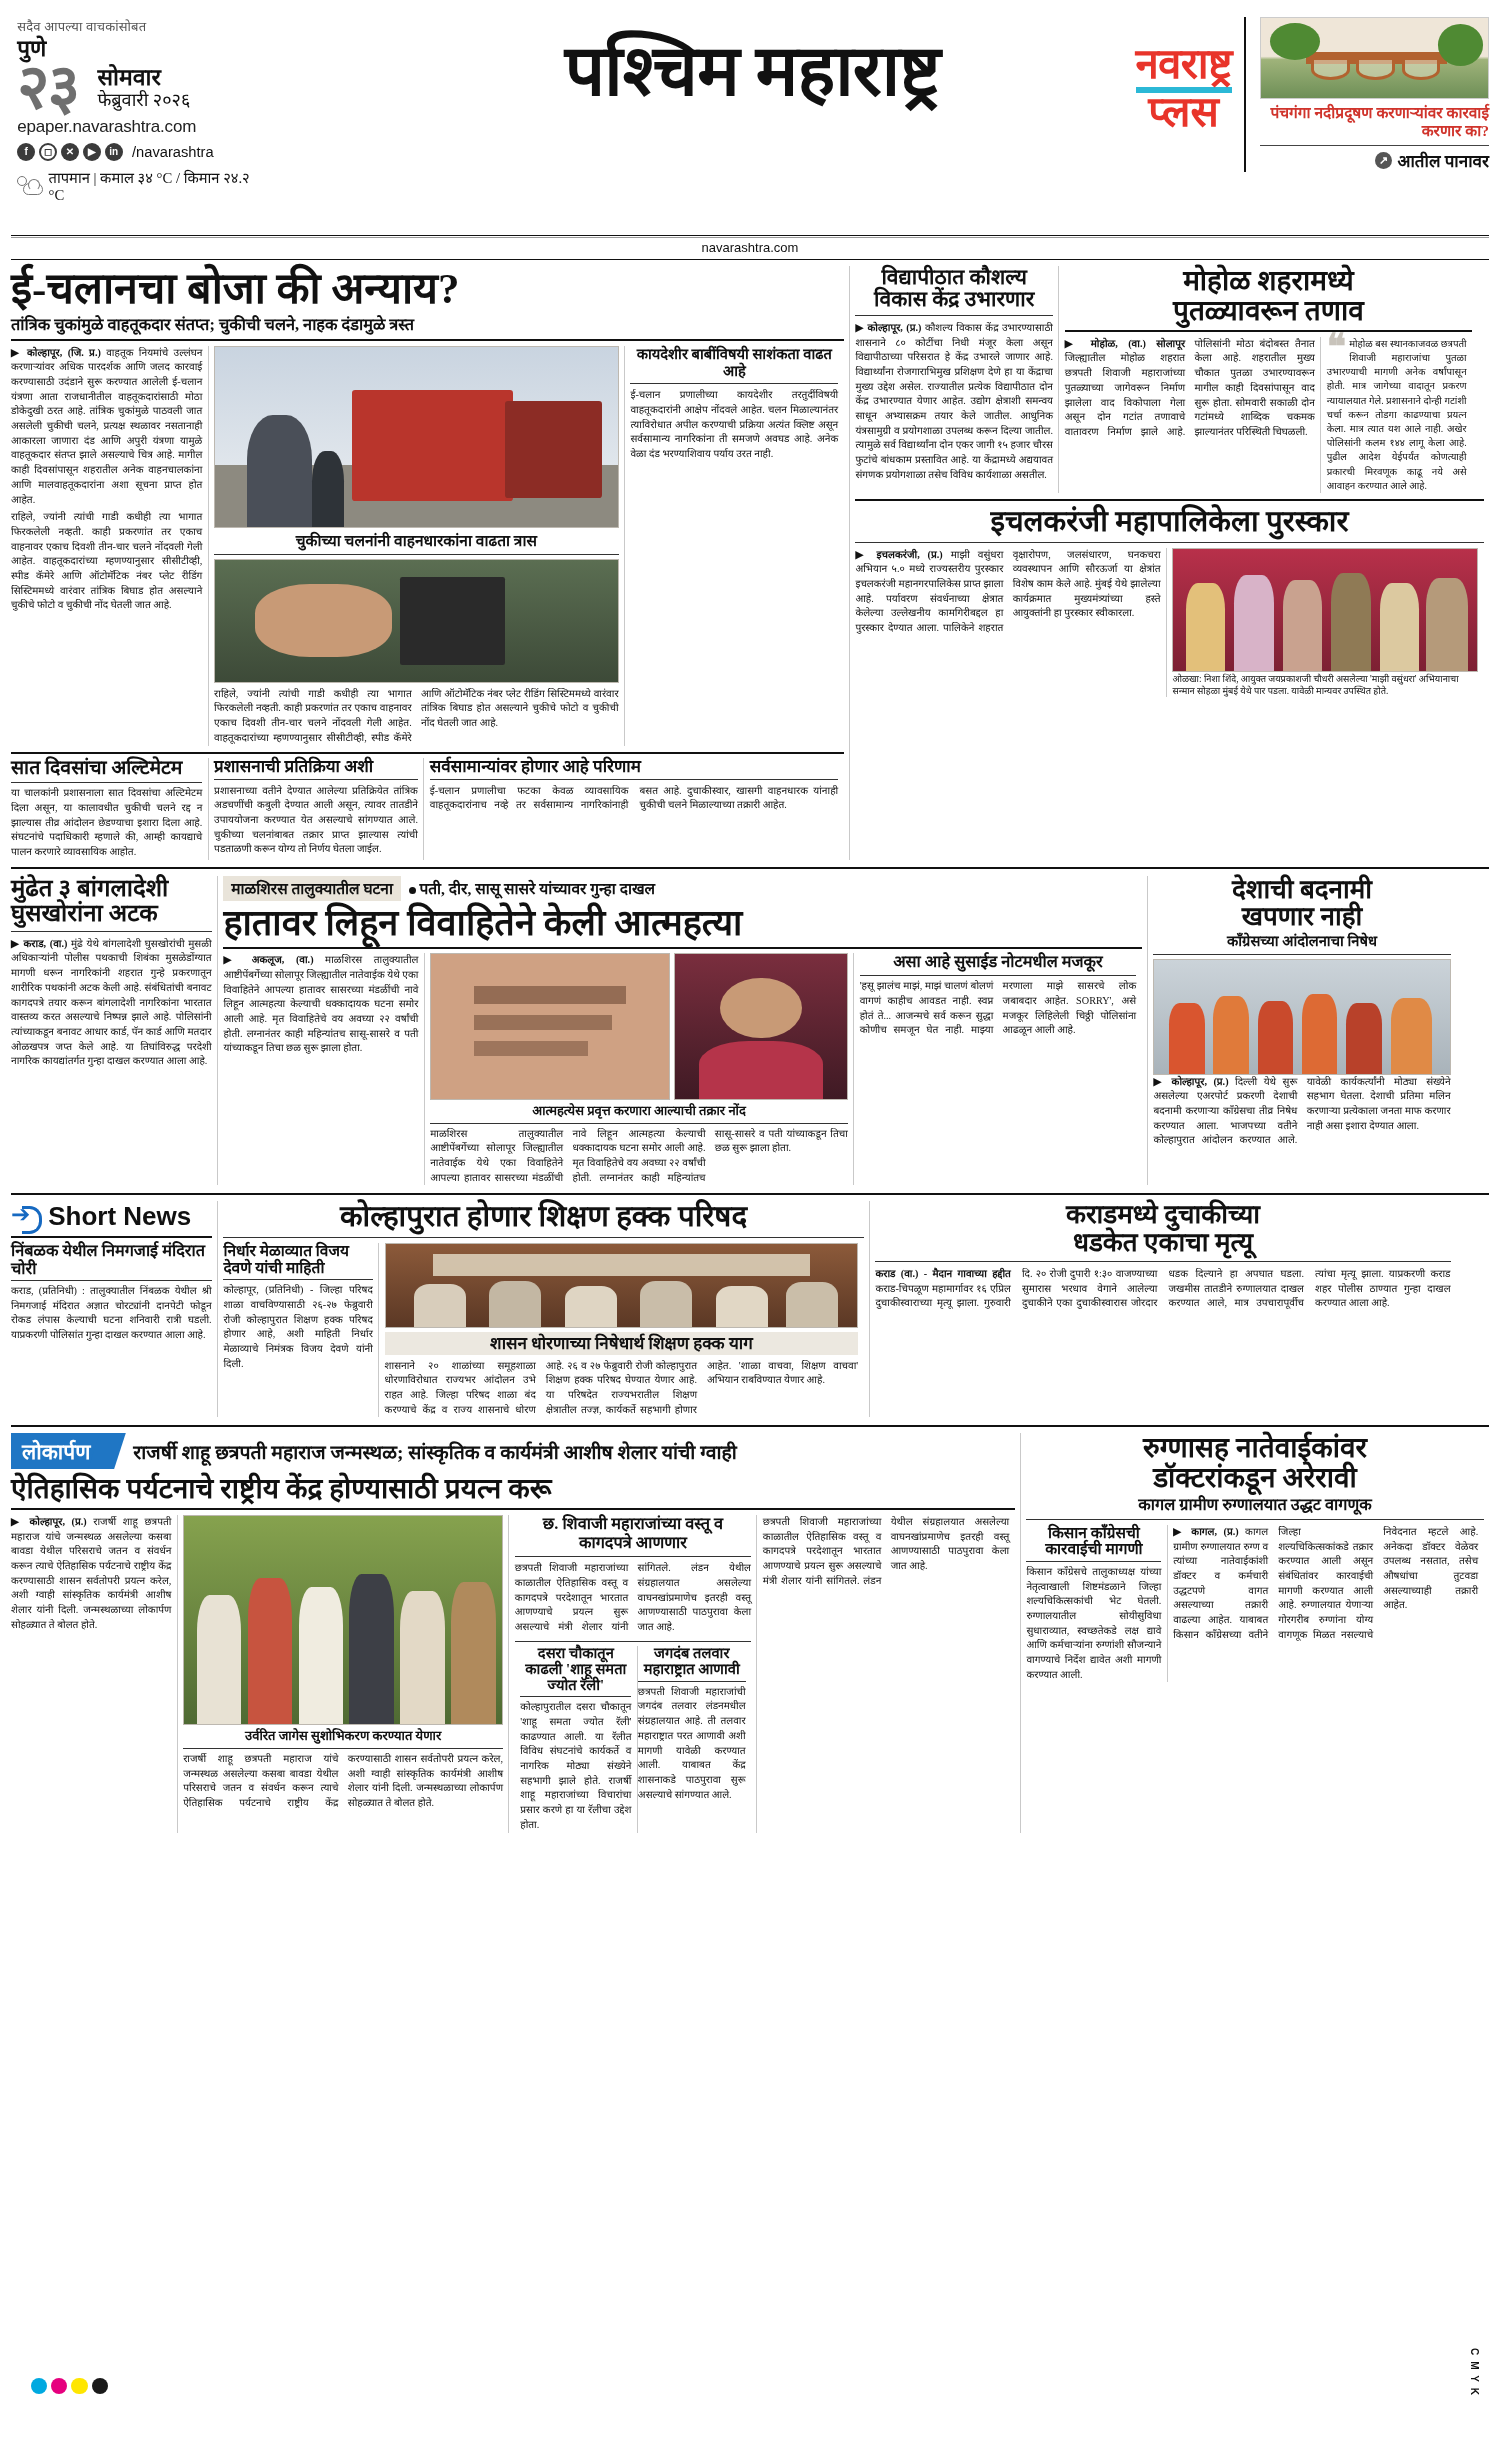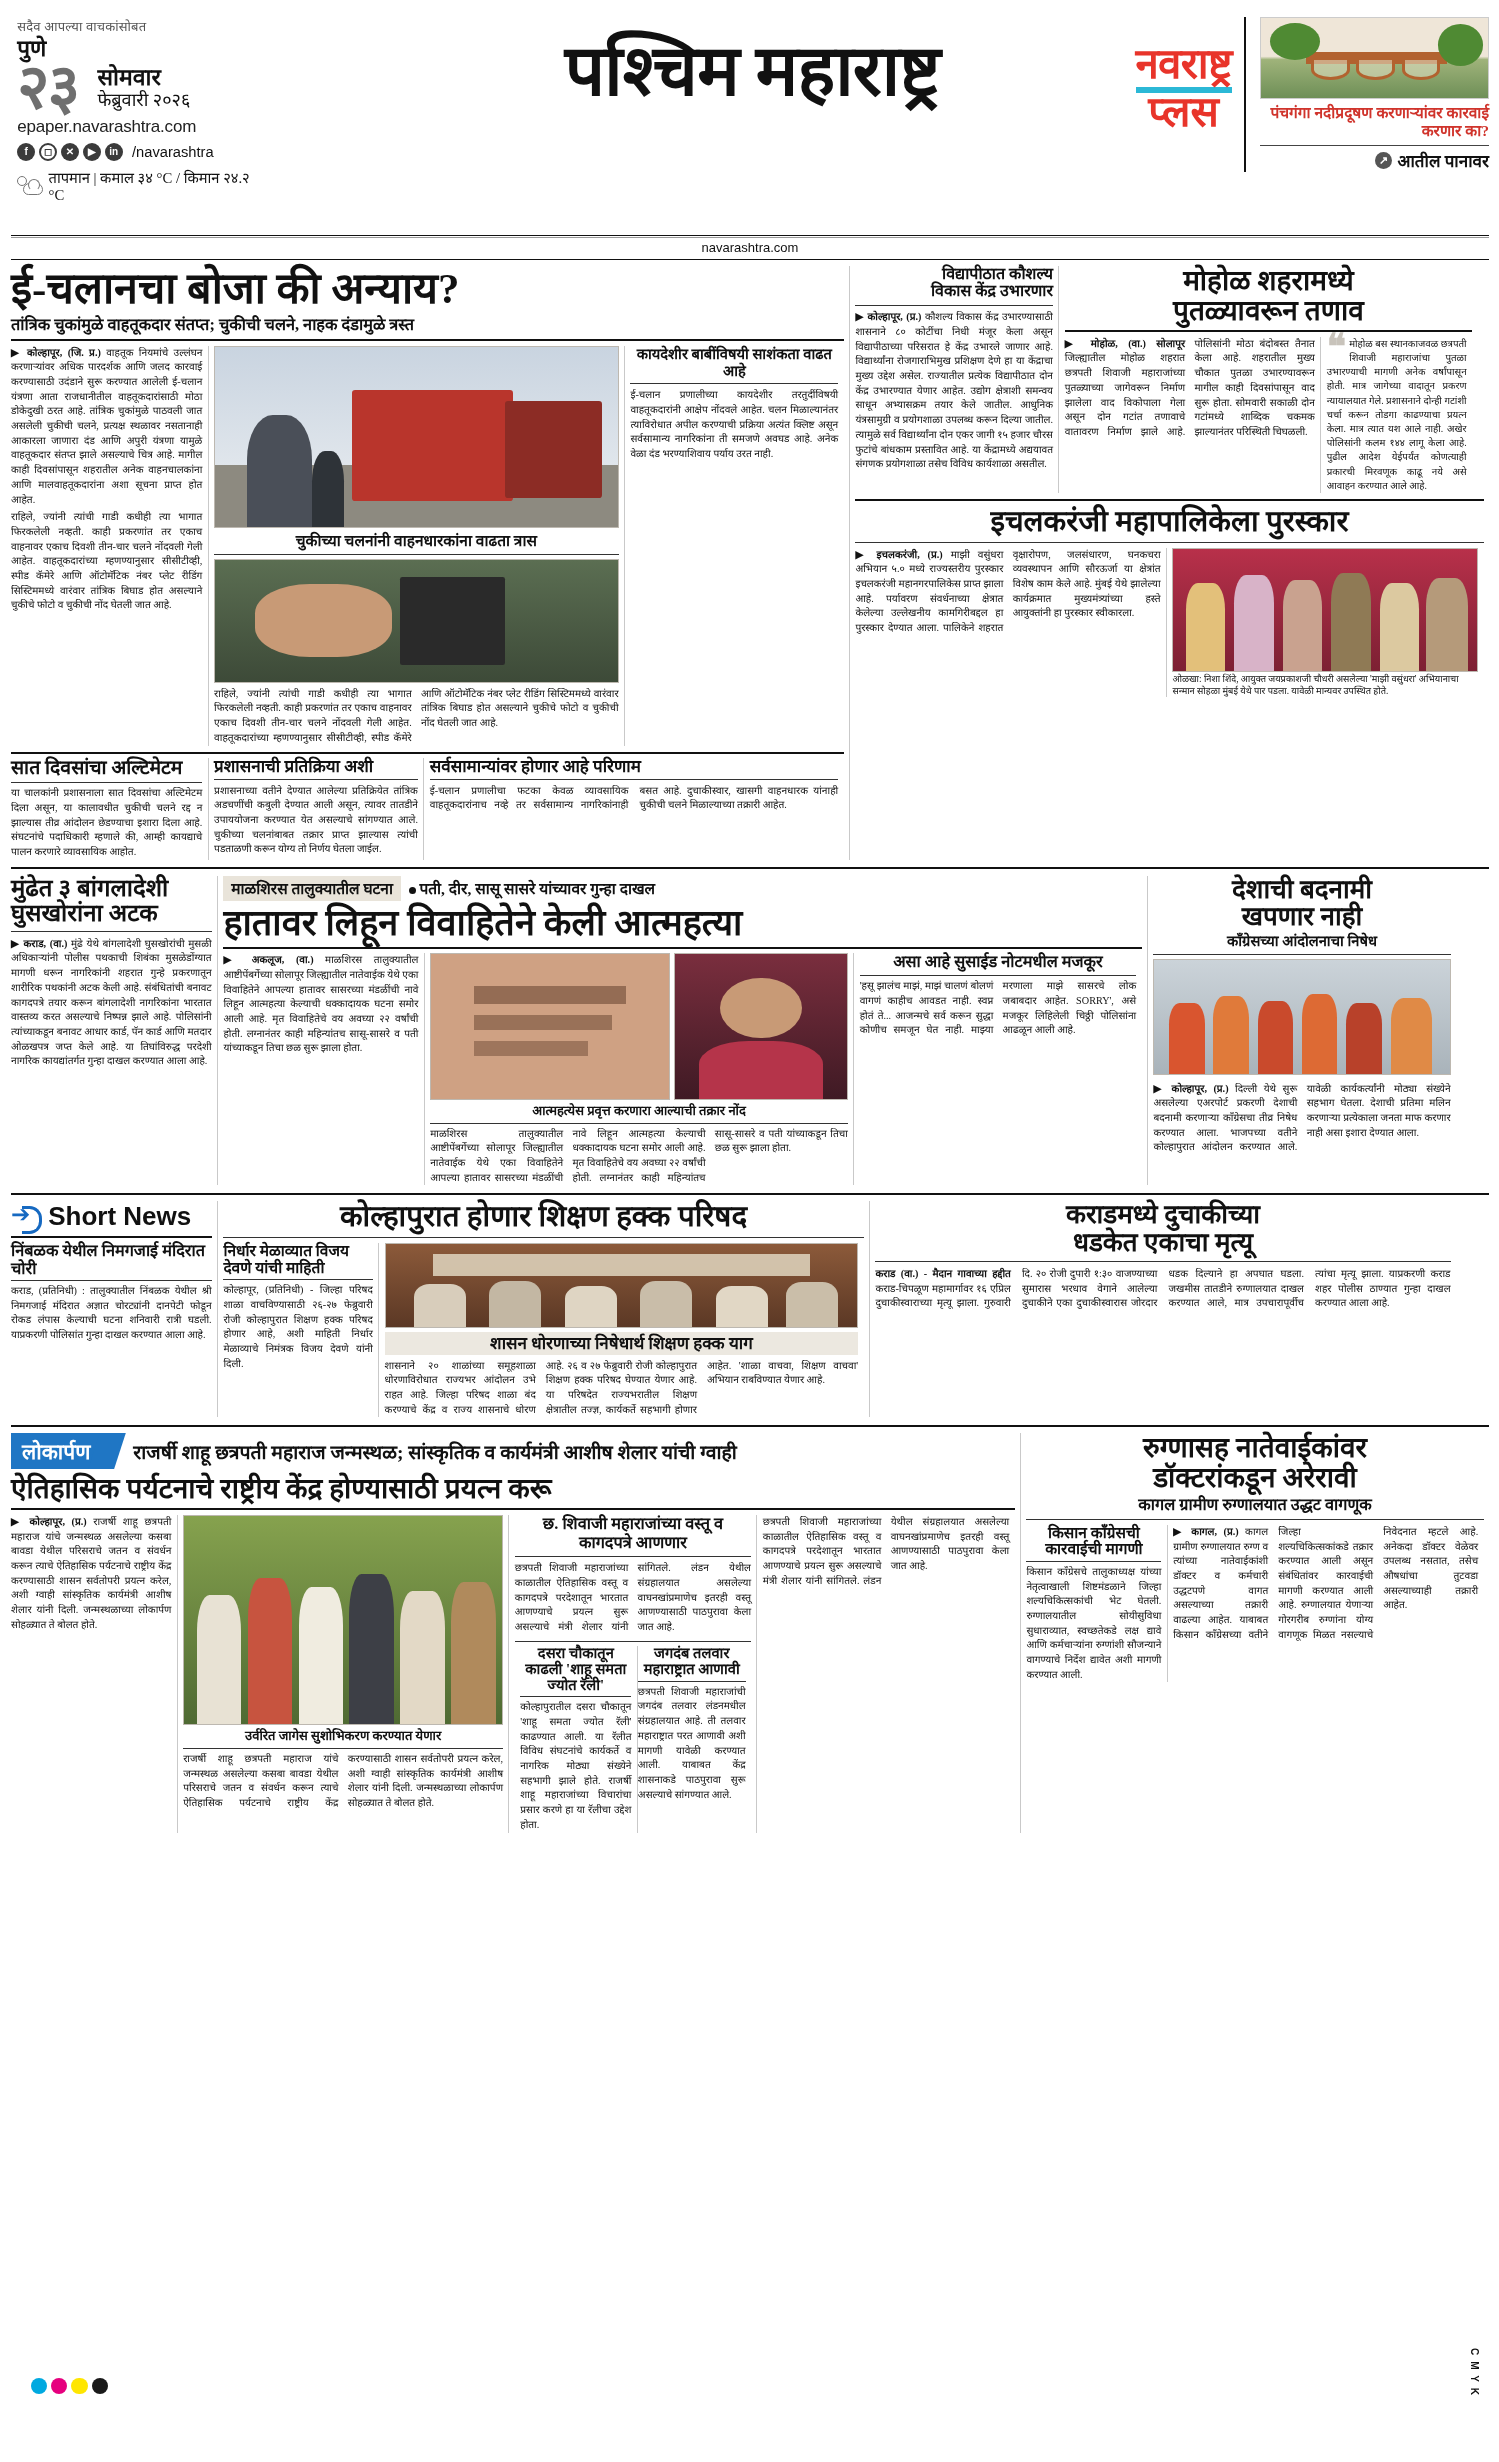--- a/index.html
+++ b/index.html
@@ -240,21 +240,21 @@
           <div class="hl" style="font-size:17px;">सर्वसामान्यांवर होणार आहे परिणाम</div>
           <div class="rule-thin" style="margin:3.1px 0;"></div>
           <div class="body-txt" style="column-count:2;column-gap:11px;">ई-चलान प्रणालीचा फटका केवळ व्यावसायिक वाहतूकदारांनाच नव्हे तर सर्वसामान्य नागरिकांनाही बसत आहे. दुचाकीस्वार, खासगी वाहनधारक यांनाही चुकीची चलने मिळाल्याच्या तक्रारी आहेत.</div>
         </div>
       </div>
     </div>
 
     <div class="col" style="width:640px;">
       <div class="cols">
         <div class="col" style="width:203px;padding-left:0;">
-          <div class="hl" style="font-size:16px;text-align:right;white-space:pre-line;">विद्यापीठात कौशल्य
+          <div class="hl" style="font-size:21px;text-align:center;white-space:pre-line;">विद्यापीठात कौशल्य
 विकास केंद्र उभारणार</div>
           <div class="rule-thin" style="margin:4.7px 0;"></div>
           <div class="body-txt">
             <span class="lead-mark">▶ कोल्हापूर, (प्र.)</span>
             <span>कौशल्य विकास केंद्र उभारण्यासाठी शासनाने ८० कोटींचा निधी मंजूर केला असून विद्यापीठाच्या परिसरात हे केंद्र उभारले जाणार आहे. विद्यार्थ्यांना रोजगाराभिमुख प्रशिक्षण देणे हा या केंद्राचा मुख्य उद्देश असेल. राज्यातील प्रत्येक विद्यापीठात दोन केंद्र उभारण्यात येणार आहेत. उद्योग क्षेत्राशी समन्वय साधून अभ्यासक्रम तयार केले जातील. आधुनिक यंत्रसामुग्री व प्रयोगशाळा उपलब्ध करून दिल्या जातील. त्यामुळे सर्व विद्यार्थ्यांना दोन एकर जागी १५ हजार चौरस फुटांचे बांधकाम प्रस्तावित आहे. या केंद्रामध्ये अद्ययावत संगणक प्रयोगशाळा तसेच विविध कार्यशाळा असतील.</span>
           </div>
         </div>
         <div class="col" style="width:419px;">
           <div class="hl" style="font-size:28px;text-align:center;white-space:pre-line;">मोहोळ शहरामध्ये
 पुतळ्यावरून तणाव</div>
@@ -366,21 +366,21 @@
       <div class="rule-thin" style="margin:3.9px 0;"></div>
       <div class="photo" style="height:116px;">
         <span style="position:absolute;inset:0;background:linear-gradient(#cbd3d9,#a9b3ba)"></span>
         <span style="position:absolute;left:5%;bottom:0;width:12%;height:62%;background:#d9552f;border-radius:30% 30% 0 0"></span>
         <span style="position:absolute;left:20%;bottom:0;width:12%;height:68%;background:#e07a3a;border-radius:30% 30% 0 0"></span>
         <span style="position:absolute;left:35%;bottom:0;width:12%;height:64%;background:#c94a2c;border-radius:30% 30% 0 0"></span>
         <span style="position:absolute;left:50%;bottom:0;width:12%;height:70%;background:#dd6a34;border-radius:30% 30% 0 0"></span>
         <span style="position:absolute;left:65%;bottom:0;width:12%;height:62%;background:#b8412a;border-radius:30% 30% 0 0"></span>
         <span style="position:absolute;left:80%;bottom:0;width:14%;height:66%;background:#e08a46;border-radius:30% 30% 0 0"></span>
       </div>
-      <div class="body-txt" style="margin-top:7px;column-count:2;column-gap:9.3px;">
+      <div class="body-txt" style="margin-top:0;column-count:2;column-gap:9.3px;">
         <span class="lead-mark">▶ कोल्हापूर, (प्र.)</span>
         <span>दिल्ली येथे सुरू असलेल्या एअरपोर्ट प्रकरणी देशाची बदनामी करणाऱ्या काँग्रेसचा तीव्र निषेध करण्यात आला. भाजपच्या वतीने कोल्हापुरात आंदोलन करण्यात आले. यावेळी कार्यकर्त्यांनी मोठ्या संख्येने सहभाग घेतला. देशाची प्रतिमा मलिन करणाऱ्या प्रत्येकाला जनता माफ करणार नाही असा इशारा देण्यात आला.</span>
       </div>
     </div>
   </div>
 
   <div class="rule-thick" style="margin:7.8px 0 6.2px;"></div>
 
   <div class="cols">
 

